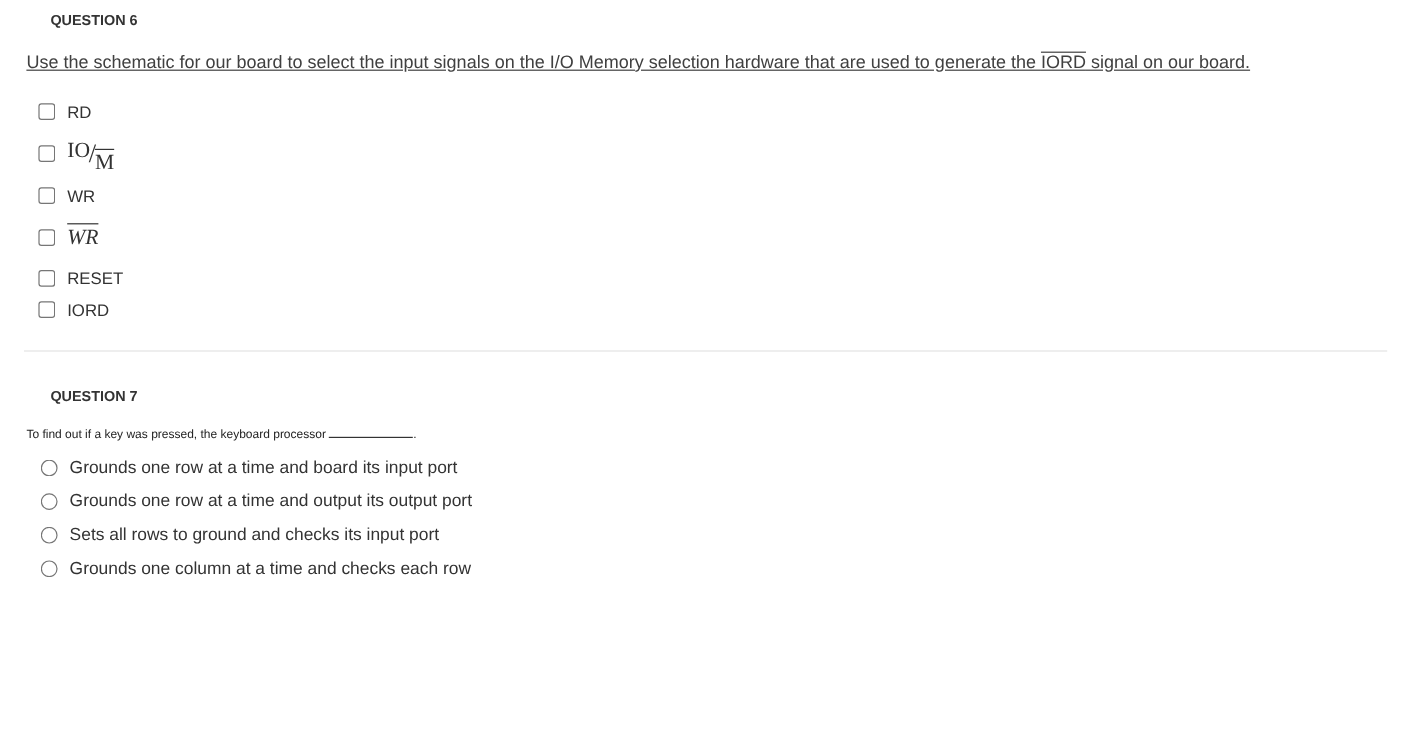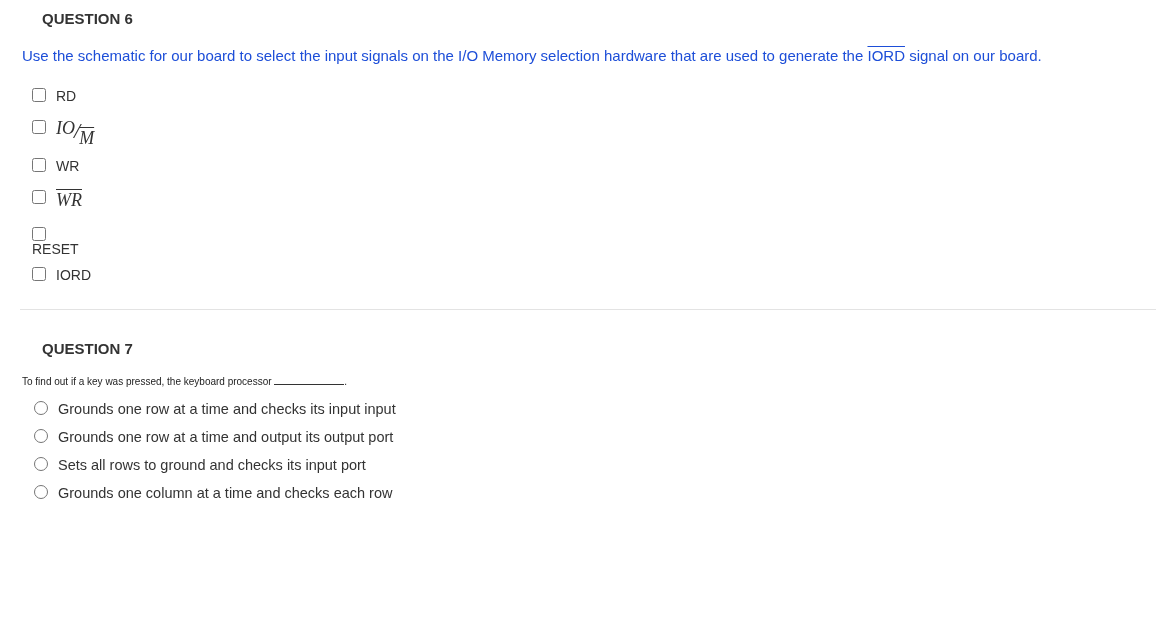--- a/index.html
+++ b/index.html
@@ -9,61 +9,62 @@
     font-family: "Segoe UI", "Helvetica Neue", Arial, sans-serif;
     font-size: 15px;
     color: #222222;
     width: 1176px;
   }
   .page {
     padding: 10px 20px 20px 20px;
   }
   .question-header {
     font-weight: 700;
-    font-size: 15px;
+    font-size: 12px;
     margin: 0 0 18px 22px;
     color: #333;
   }
   .prompt {
     font-size: 15px;
-    color: #1d4ed8;
+    color: #404040;
     margin: 0 0 22px 2px;
     line-height: 1.4;
+    text-decoration: underline;
   }
   .overline {
     text-decoration: overline;
     text-decoration-thickness: 1px;
   }
   .options {
     margin-left: 12px;
   }
   .option-row {
     display: flex;
+    align-items: center;
     margin-bottom: 16px;
     font-size: 14px;
     color: #333;
   }
-  .option-row.tight { margin-bottom: 10px; flex-direction: column; }
+  .option-row.tight { margin-bottom: 10px; }
   .option-row input[type="checkbox"],
   .option-row input[type="radio"] {
     width: 14px;
     height: 14px;
     margin: 0 10px 0 0;
     accent-color: #555;
   }
   .math {
     font-family: "Times New Roman", Times, serif;
     font-style: italic;
     font-size: 18px;
   }
   .frac {
     display: inline-block;
     position: relative;
     font-family: "Times New Roman", Times, serif;
-    font-style: italic;
     font-size: 18px;
     line-height: 1;
     vertical-align: middle;
   }
   .frac .num {
     position: relative;
     top: -4px;
   }
   .frac .slash {
     font-size: 22px;
@@ -149,21 +150,21 @@
   <div class="question-header">QUESTION 7</div>
 
   <div class="q7-prompt">
     <span>To find out if a key was pressed, the keyboard processor </span><span class="blank"></span><span>.</span>
   </div>
 
   <div class="q7-options">
 
     <label class="option-row">
       <input type="radio" name="q7" style="">
-      <span>Grounds one row at a time and checks its input input</span>
+      <span>Grounds one row at a time and board its input port</span>
     </label>
 
     <label class="option-row">
       <input type="radio" name="q7" style="">
       <span>Grounds one row at a time and output its output port</span>
     </label>
 
     <label class="option-row">
       <input type="radio" name="q7" style="">
       <span>Sets all rows to ground and checks its input port</span>

